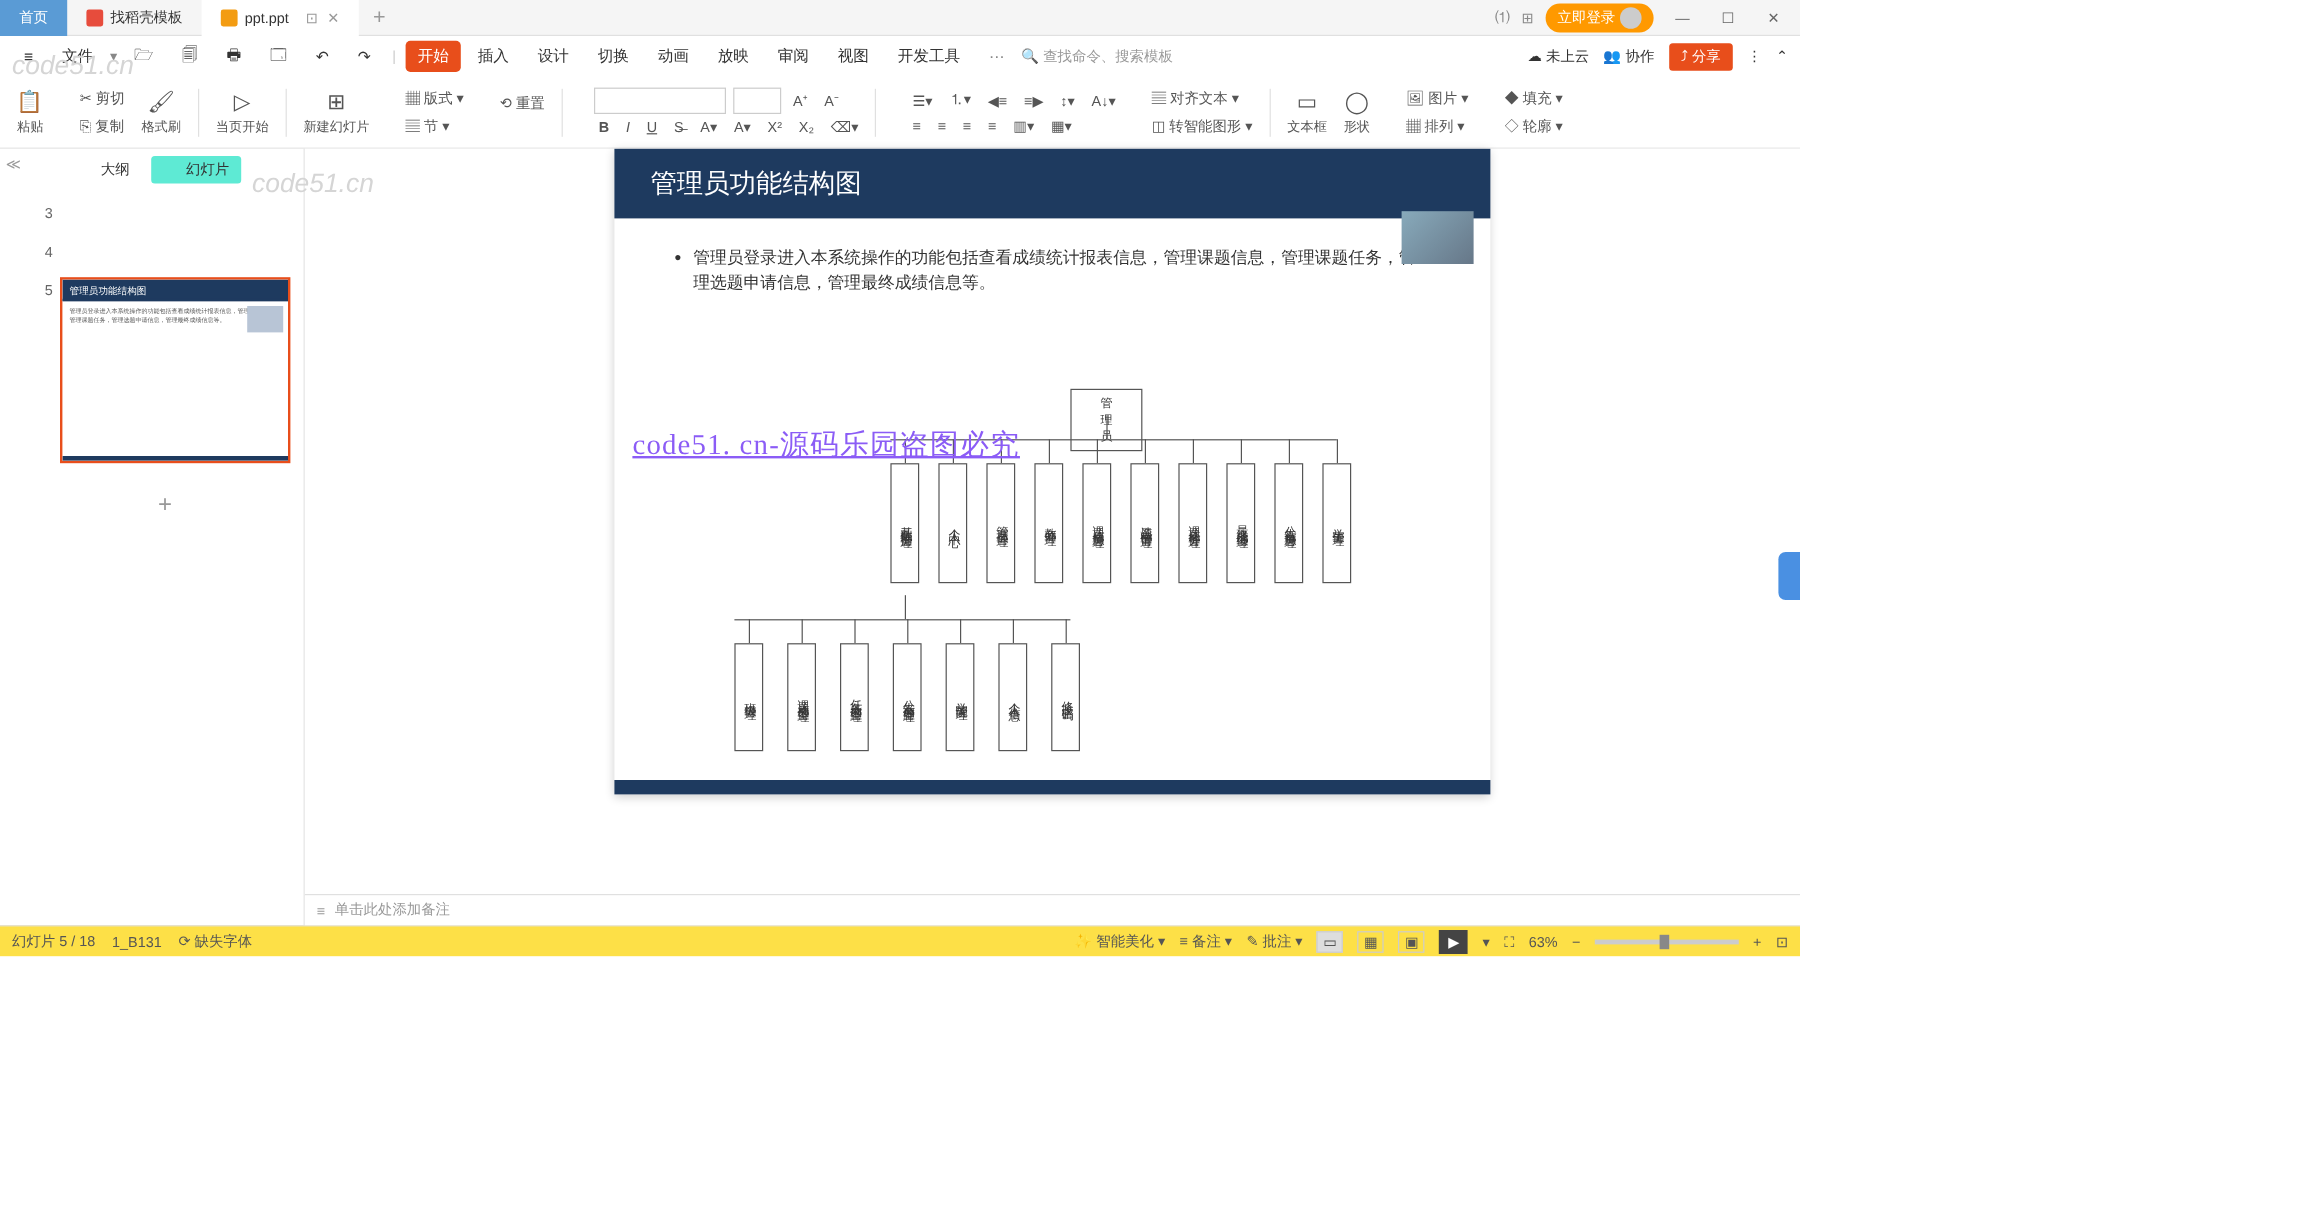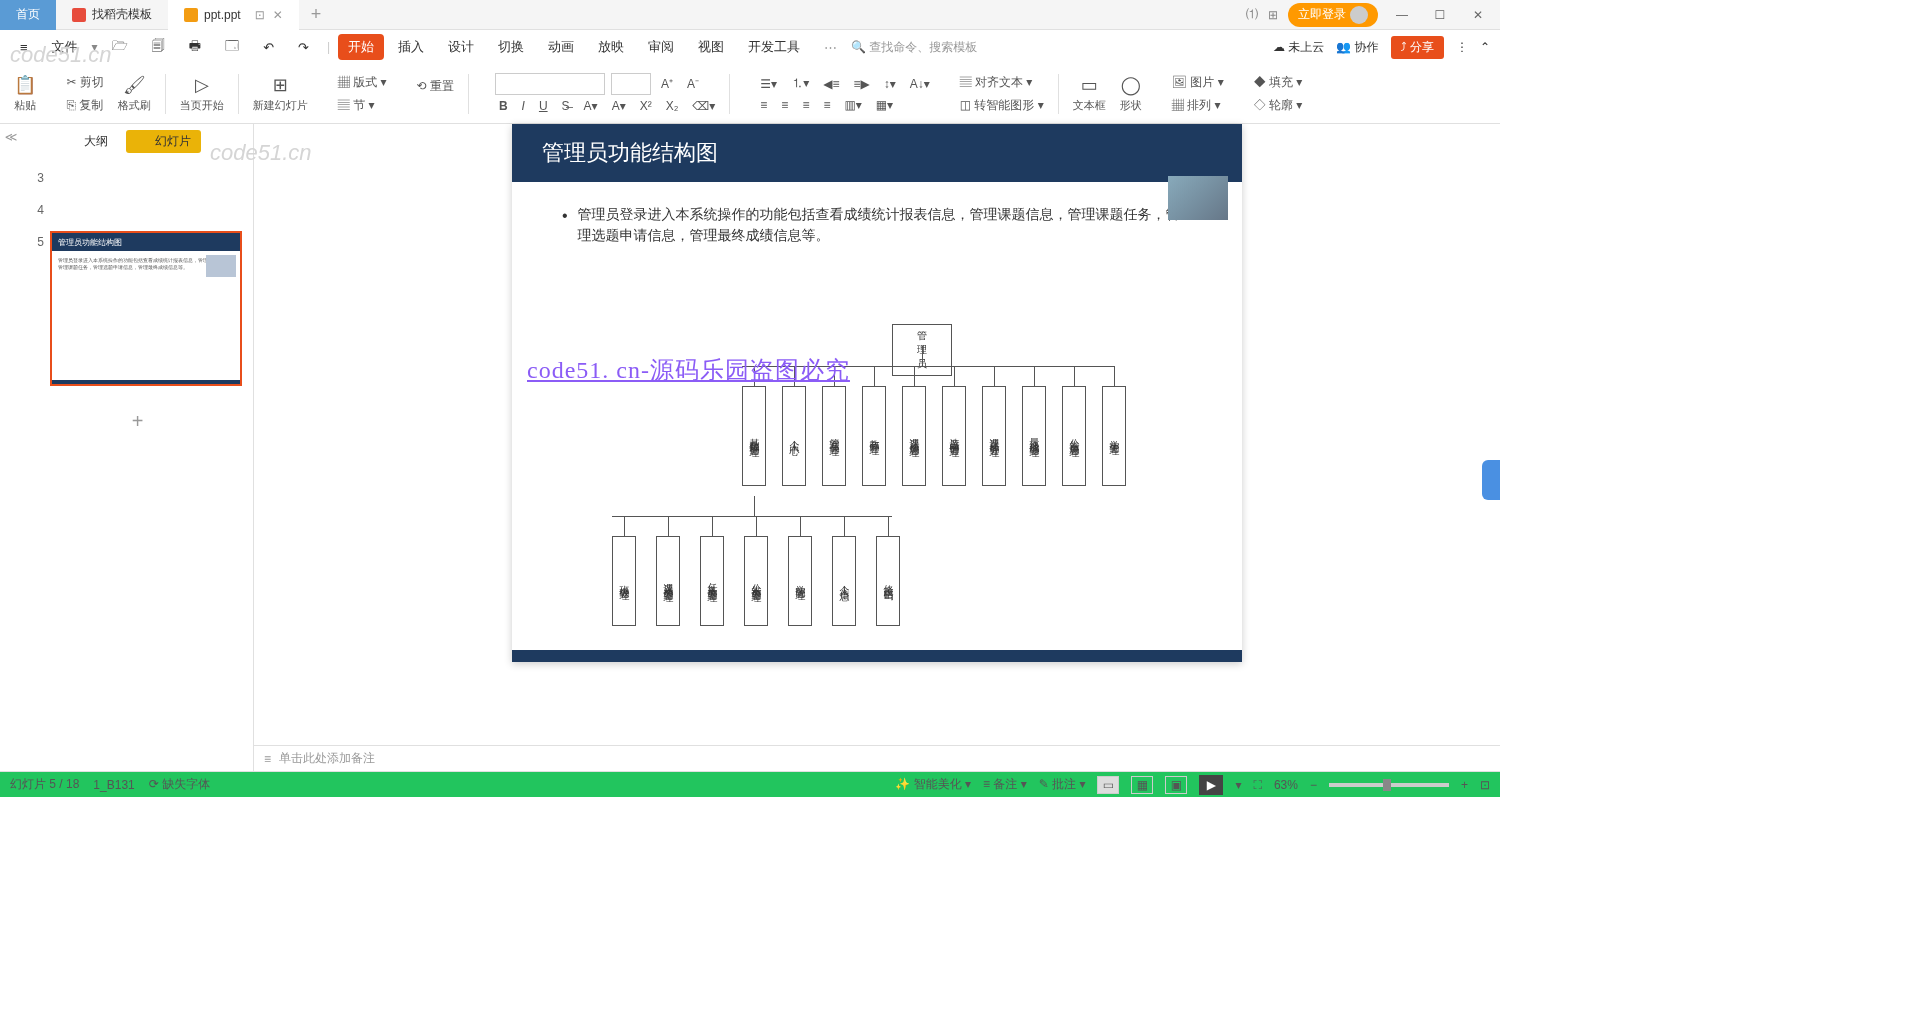--- a/index.html
+++ b/index.html
@@ -41,21 +41,21 @@
 .size-sel { border: 1px solid #ccc; height: 22px; width: 40px; }
 
 
 .workspace { display: flex; height: calc(797px - 30px - 34px - 60px - 26px); background: #fff; }
 .collapse-btn { width: 22px; text-align: center; padding-top: 6px; color: #999; cursor: pointer; }
 
 
 .sidepanel { width: 232px; border-right: 1px solid #e0e0e0; display: flex; flex-direction: column; }
 .side-tabs { display: flex; gap: 8px; padding: 6px 10px; justify-content: center; }
 .side-tab { padding: 3px 10px; cursor: pointer; border-radius: 3px; }
-.side-tab.active { background: #eab308; padding-left: 29px; }
+.side-tab.active { background: #5eead4; padding-left: 29px; }
 .thumbs { flex: 1; overflow-y: auto; padding: 8px; }
 .thumb-row { display: flex; align-items: flex-start; gap: 6px; margin-bottom: 14px; }
 .thumb-num { width: 14px; text-align: right; color: #666; padding-top: 4px; }
 .thumb { width: 192px; height: 155px; border: 1px solid #ccc; background: #fff; position: relative; overflow: hidden; font-size: 7px; }
 .thumb.sel { border: 2px solid #e84e1b; }
 .thumb-header { background: #1e3a5f; color: #fff; padding: 4px 6px; font-size: 8px; height: 18px; border-bottom: 2px solid #1e3a5f; }
 .thumb-footer { position: absolute; bottom: 0; left: 0; right: 0; height: 4px; background: #1e3a5f; }
 .thumb-img { position: absolute; right: 4px; top: 22px; width: 30px; height: 22px; background: #b8c5d6; }
 .thumb-body { padding: 6px; font-size: 5px; color: #555; line-height: 1.4; }
 .thumb-add { text-align: center; padding: 10px; font-size: 20px; color: #999; cursor: pointer; }
@@ -71,21 +71,21 @@
 .slide-bullet::before { content: "•"; font-size: 16px; }
 .watermark-red { position: absolute; left: 15px; top: 230px; color: #8b5cf6; font-size: 24px; font-family: "SimSun", serif; letter-spacing: 1px; z-index: 5; text-decoration: underline; }
 .diagram { position: absolute; top: 200px; left: 70px; right: 30px; bottom: 30px; }
 .dbox { position: absolute; border: 1px solid #555; background: #fff; font-size: 10px; display: flex; align-items: center; justify-content: center; writing-mode: vertical-rl; text-orientation: upright; padding: 6px 2px; letter-spacing: 2px; }
 .dbox.h { writing-mode: horizontal-tb; padding: 4px 24px; letter-spacing: 0; }
 .dline { position: absolute; background: #555; }
 
 .notes { height: 26px; border-top: 1px solid #e0e0e0; padding: 4px 10px; color: #999; display: flex; align-items: center; gap: 8px; }
 
 
-.statusbar { height: 26px; background: #22c55e; border-top: 1px solid #e0e0e0; display: flex; align-items: center; padding: 0 10px; gap: 14px; font-size: 12px; color: #555; }
+.statusbar { height: 26px; background: #fde047; border-top: 1px solid #e0e0e0; display: flex; align-items: center; padding: 0 10px; gap: 14px; font-size: 12px; color: #555; }
 .statusbar-right { margin-left: auto; display: flex; align-items: center; gap: 12px; }
 .view-btn { width: 22px; height: 18px; border: 1px solid #ccc; display: flex; align-items: center; justify-content: center; }
 .view-btn.active { background: #ddd; }
 .play-btn { width: 24px; height: 20px; background: #444; color: #fff; display: flex; align-items: center; justify-content: center; }
 .zoom-slider { width: 120px; height: 4px; background: #ccc; position: relative; }
 .zoom-thumb { position: absolute; top: -4px; left: 45%; width: 8px; height: 12px; background: #888; }
 
 
 .wm { position: absolute; color: #d5d5d5; font-size: 22px; font-style: italic; pointer-events: none; z-index: 0; }
 

